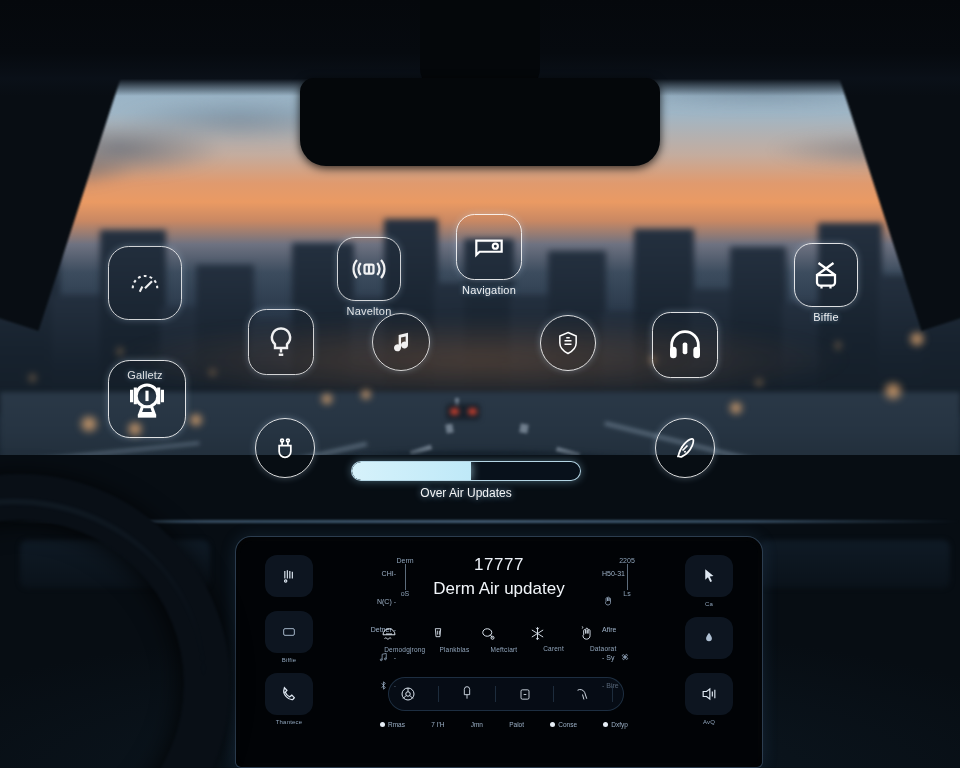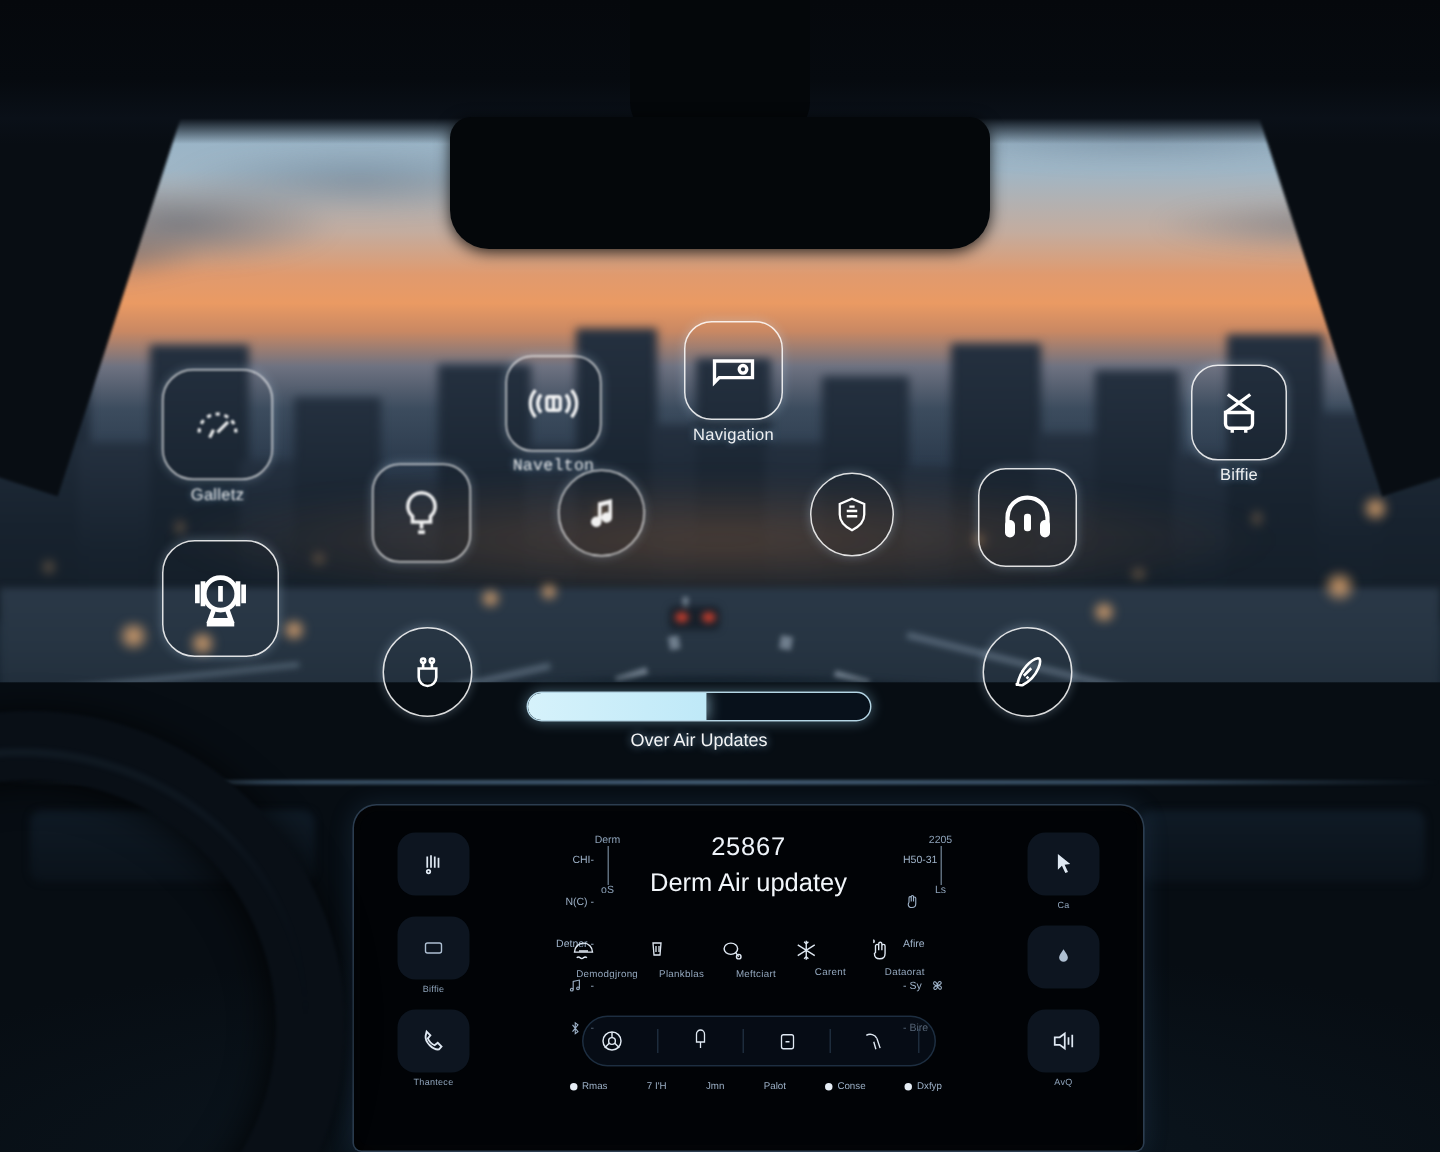--- a/index.html
+++ b/index.html
@@ -416,21 +416,21 @@
             <span>- Bire</span>
           </div>
       </div>
       <div style="position:absolute; right:118px; top:16px; width:26px; text-align:center;">
         <div class="sc-tick">2205</div>
         <div class="vline"></div>
         <div class="sc-tick">Ls</div>
       </div>
 
       <div class="sc-center">
-        <div class="sc-num">25867</div>
+        <div class="sc-num">17777</div>
         <div class="sc-title">Derm Air updatey</div>
       </div>
 
       <div class="sc-icons">
         <div class="sc-ic">
           <svg width="18" height="18" viewBox="0 0 24 24" fill="none" stroke="#dfe8f2" stroke-width="1.3">
             <path d="M4 13a8 8 0 0 1 16 0z"></path>
               <path d="M8 12h8"></path>
               <path d="M6 18c1-1 2-1 3 0s2 1 3 0 2-1 3 0"></path>
           </svg>
@@ -516,32 +516,32 @@
       </div>
 
     </div>
   </div>
 
   <div class="wheel"></div>
   <div class="wheel-hl"></div>
 
   <div class="hud">
 
-    <div class="node soft" style="left:108px; top:246px;">
+    <div class="node soft" style="left:108px; top:246px;gap:45px;">
       <div class="shape sq" style="width:74px; height:74px;">
         <svg width="42" height="42" viewBox="0 0 24 24" fill="none" stroke="#fff" stroke-width="1.2">
           <path d="M5 15a7 7 0 1 1 14 0" stroke-dasharray="1.6 1.8"></path>
           <path d="M12 15l4-4"></path>
             <path d="M9 17l1.5-3"></path>
         </svg>
       </div>
       <div class="lbl">Galletz</div>
     </div>
 
-    <div class="node soft" style="left:337px; top:237px;font-family:Liberation Mono, monospace;">
+    <div class="node soft" style="left:337px; top:237px;">
       <div class="shape sq" style="width:64px; height:64px;">
         <svg width="36" height="36" viewBox="0 0 24 24" fill="none" stroke="#fff" stroke-width="1.5">
           <rect x="9" y="9" width="6" height="6" rx="1"></rect>
             <path d="M12 9v6"></path>
           <path d="M6.5 8a6 6 0 0 0 0 8M17.5 8a6 6 0 0 1 0 8"></path>
           <path d="M4 6a9 9 0 0 0 0 12M20 6a9 9 0 0 1 0 12"></path>
         </svg>
       </div>
       <div class="lbl">Navelton</div>
     </div>

